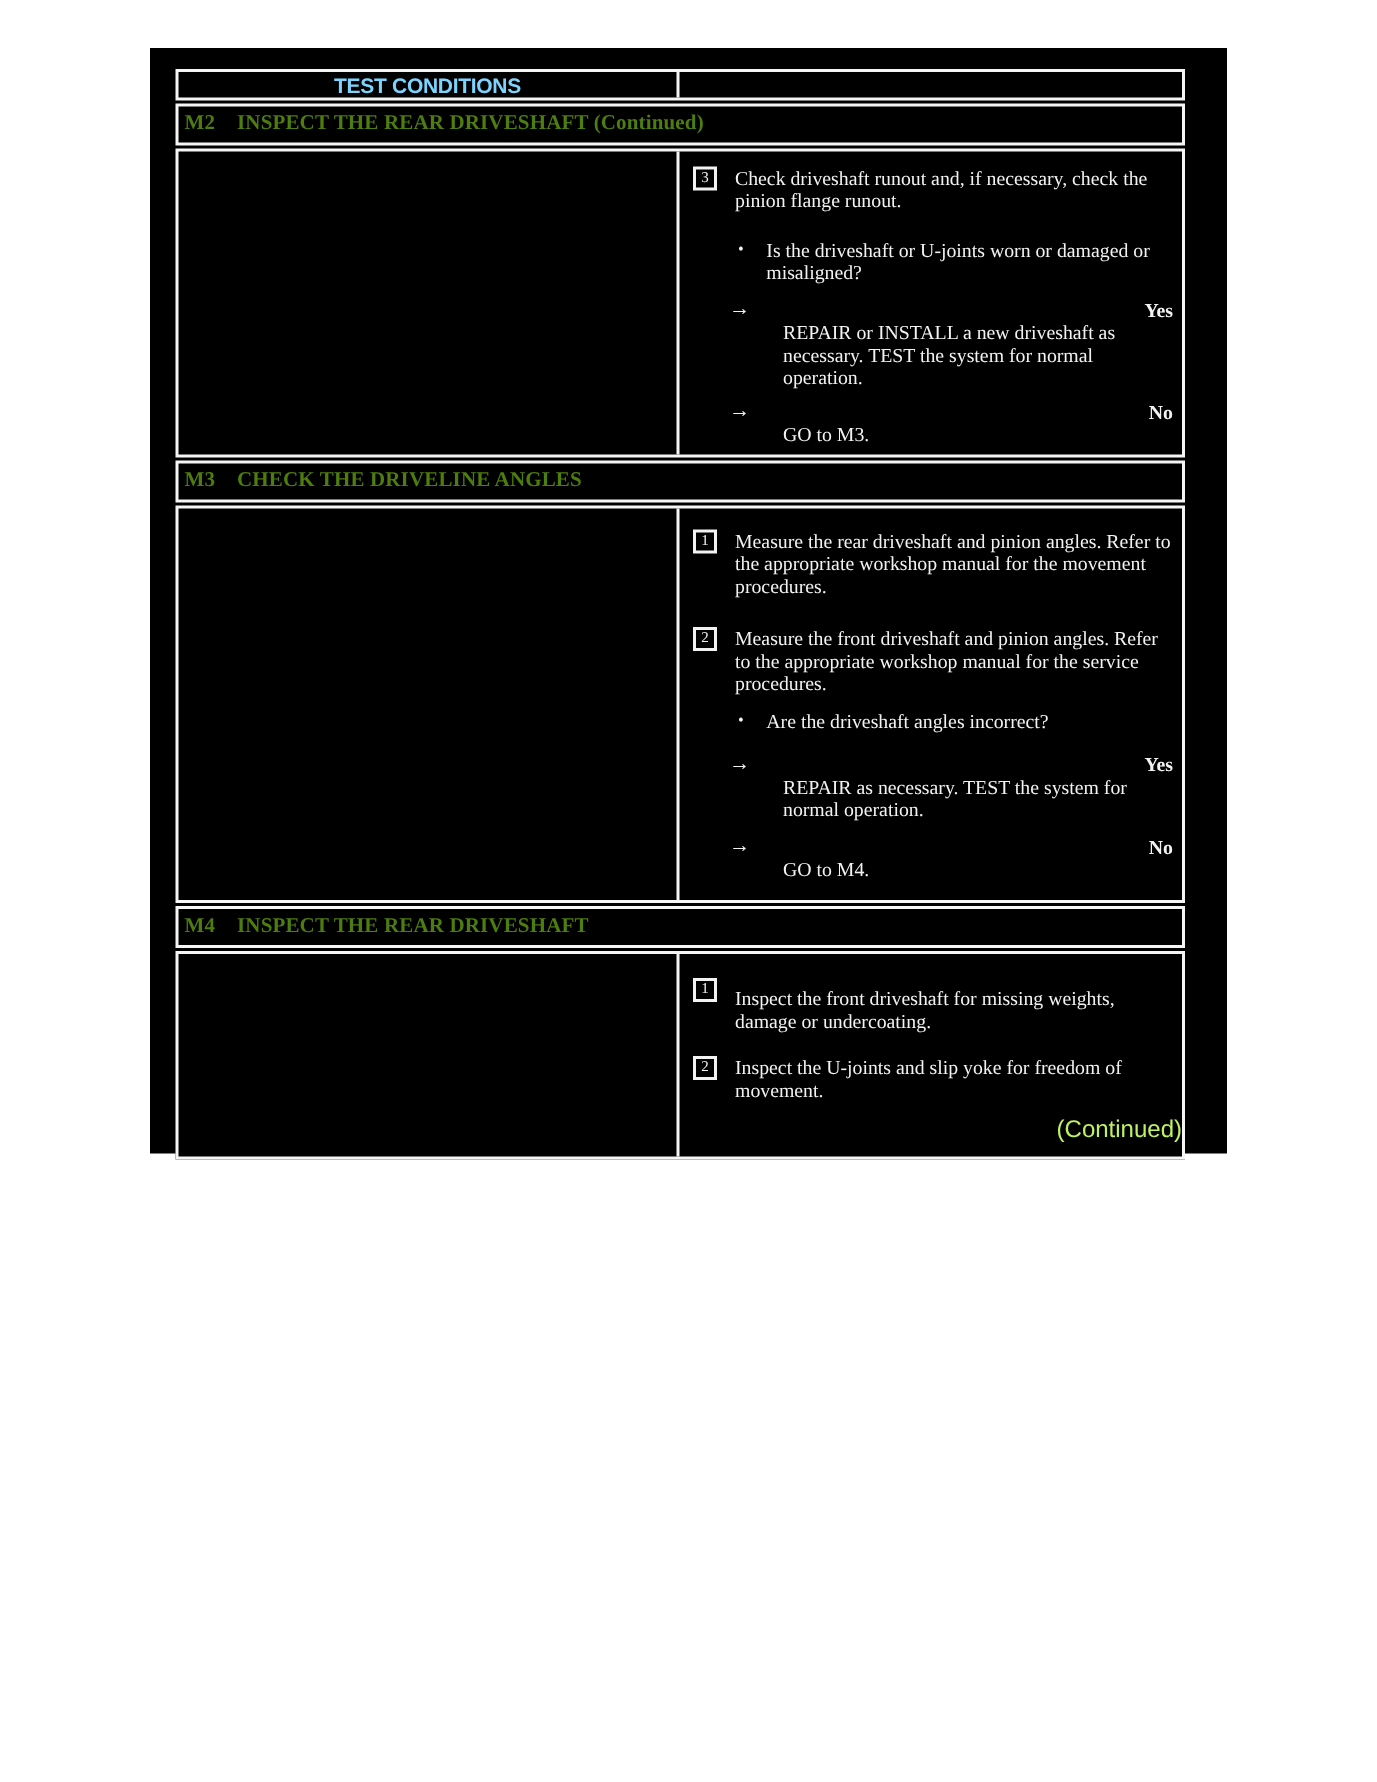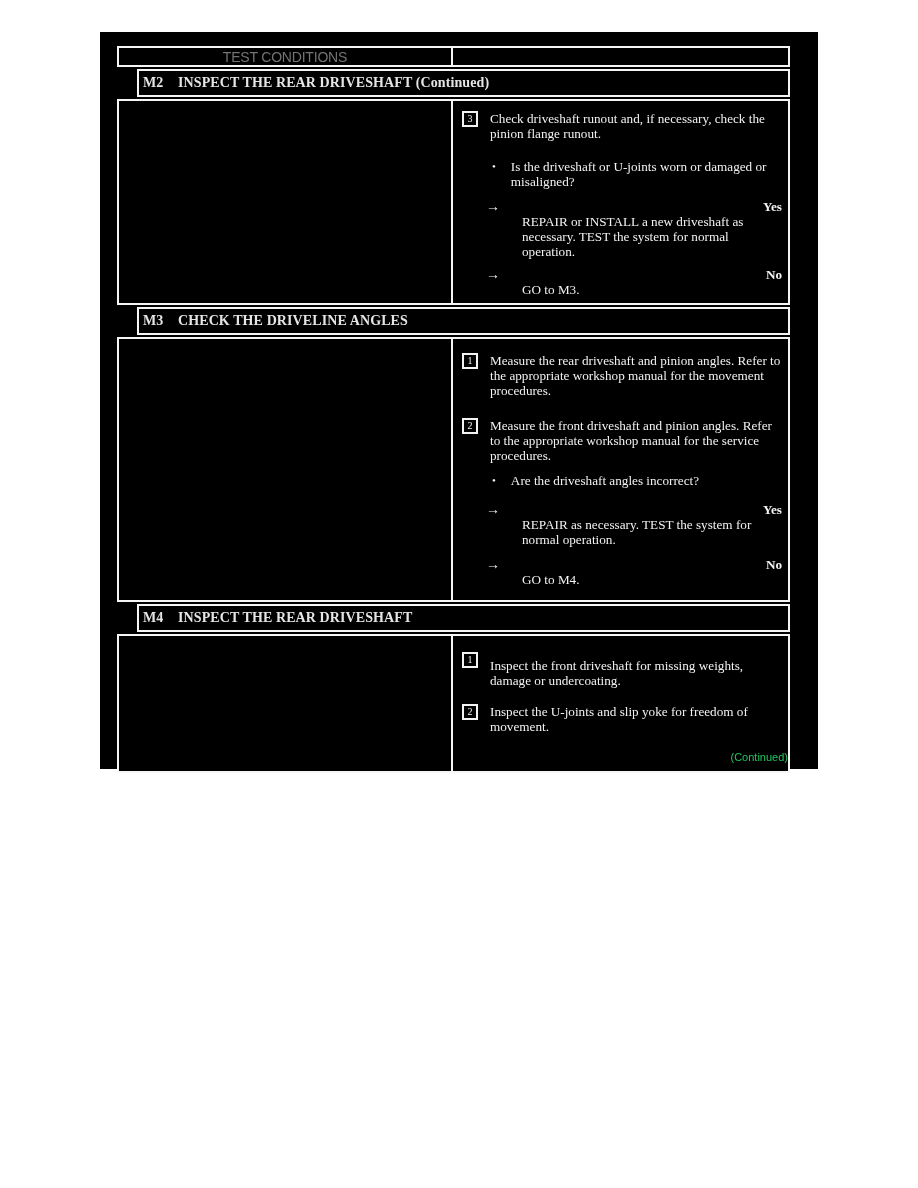--- a/index.html
+++ b/index.html
@@ -16,33 +16,33 @@
 
   .rowbox {
     border: 2px solid #f5f5f5;
     background: #000;
     margin-bottom: 2px;
   }
 
   
   .header-row { display: flex; height: 21px; }
   .hcell {
-    color: #737373;
+    color: #7dd3fc;
     font-family: "Liberation Sans", "DejaVu Sans", sans-serif;
-    font-weight: normal; font-size: 14px; letter-spacing: -0.2px;
+    font-weight: bold; font-size: 14px; letter-spacing: -0.2px;
     display: flex; align-items: center; justify-content: center;
   }
   .hcell.left { width: 334px; border-right: 2px solid #f5f5f5; }
   .hcell.right { flex: 1; letter-spacing: -0.6px; }
 
   
   .title-row {
     height: 19px; display: flex; align-items: center;
-    padding: 12px 4px; color: #e5e5e5;
-    font-size: 14px; font-weight: bold; letter-spacing: 0.1px; margin-left: 20px;
+    padding: 12px 4px; color: #4d7c0f;
+    font-size: 14px; font-weight: bold; letter-spacing: 0.1px;
   }
   .sec-id { min-width: 26px; margin-right: 9px; }
 
   
   .body-row { display: flex; }
   .lcell { width: 334px; border-right: 2px solid #f5f5f5; }
   .rcell { flex: 1; padding: 10px 6px 0 9px; }
 
   .item {
     display: flex; align-items: flex-start;
@@ -66,23 +66,23 @@
   .mb16 { margin-bottom: 16px; }
   .mb14 { margin-bottom: 14px; }
   .mb10 { margin-bottom: 10px; }
   .mb8  { margin-bottom: 8px; }
   .mb20 { margin-bottom: 20px; }
   .pt14 { padding-top: 14px; }
   .pt16 { padding-top: 16px; }
 
   .continued {
     position: absolute; right: 30px; bottom: 6px;
-    color: #22c55e;
+    color: #bef264;
     font-family: "Liberation Sans", "DejaVu Sans", sans-serif;
-    font-size: 11px;
+    font-size: 16px;
   }
 </style>
 </head>
 <body>
 
 <div class="scan-area">
   <div class="ptable">
 
     <div class="rowbox header-row">
       <div class="hcell left">TEST CONDITIONS</div>

